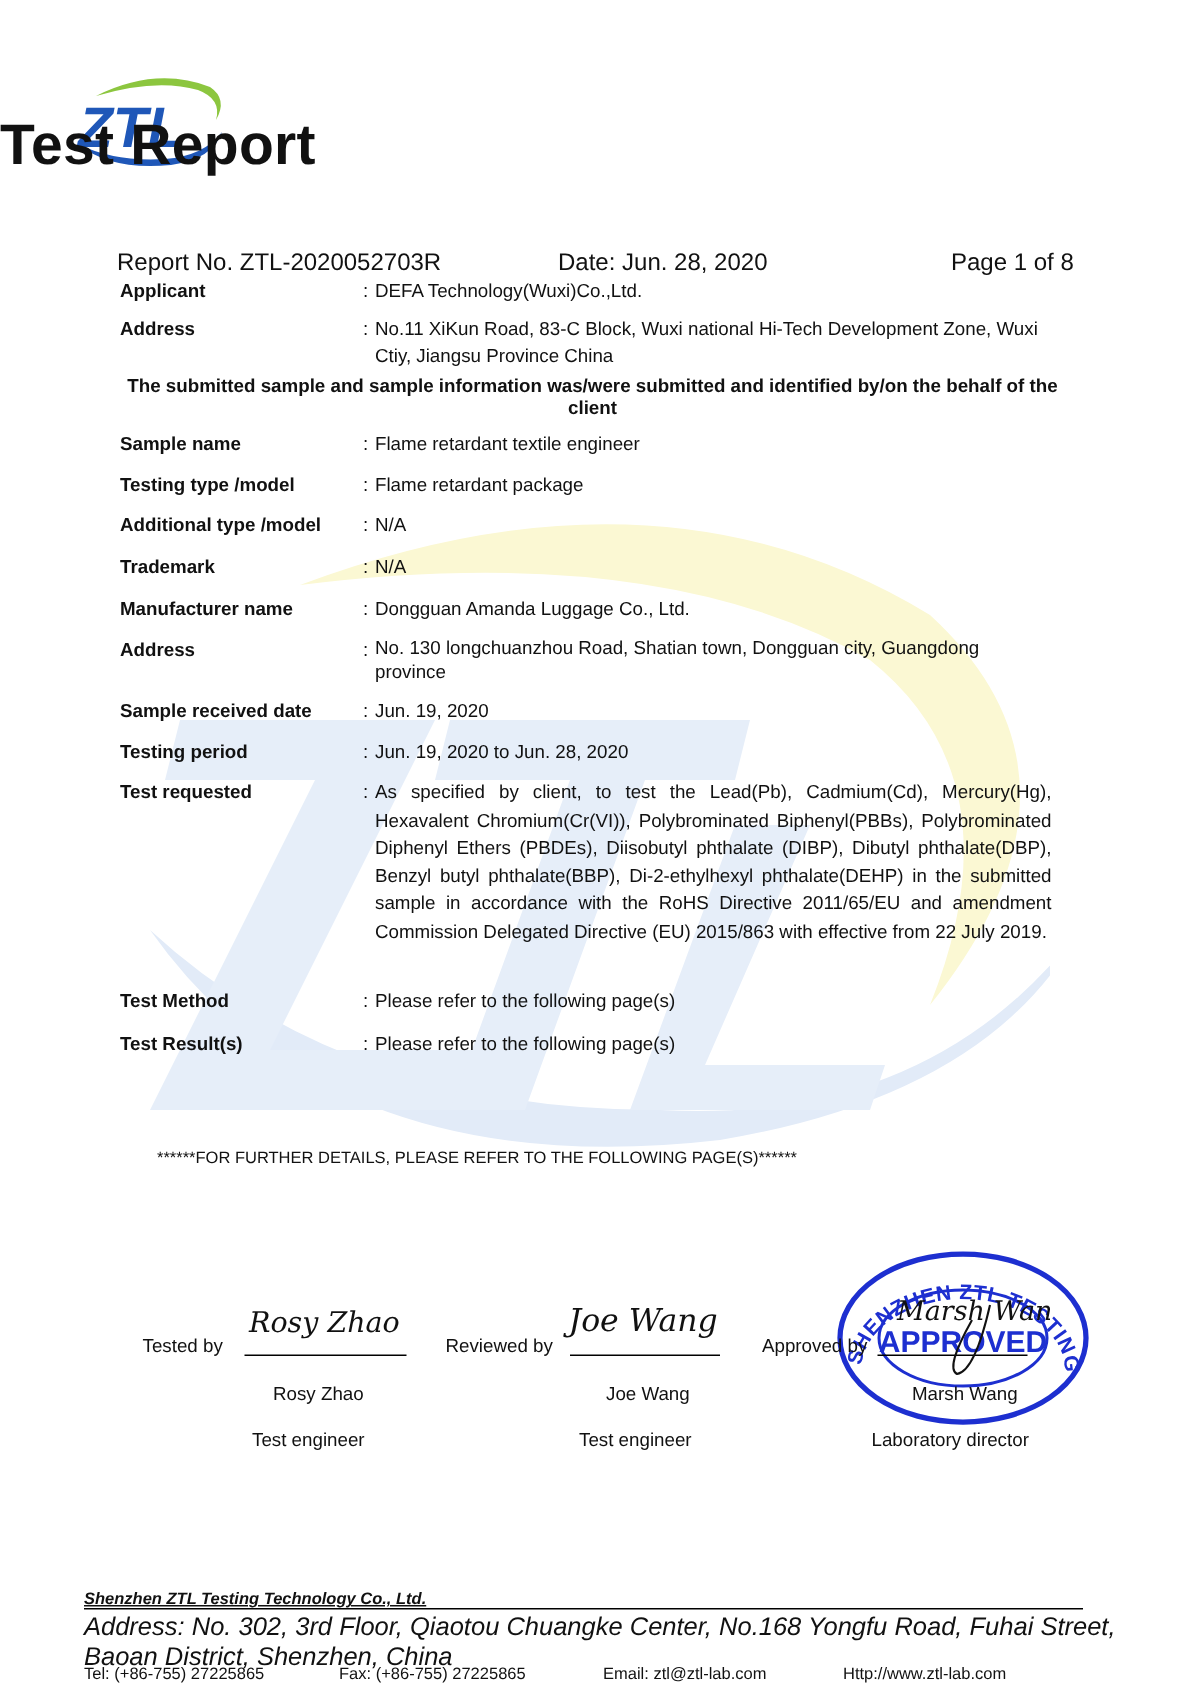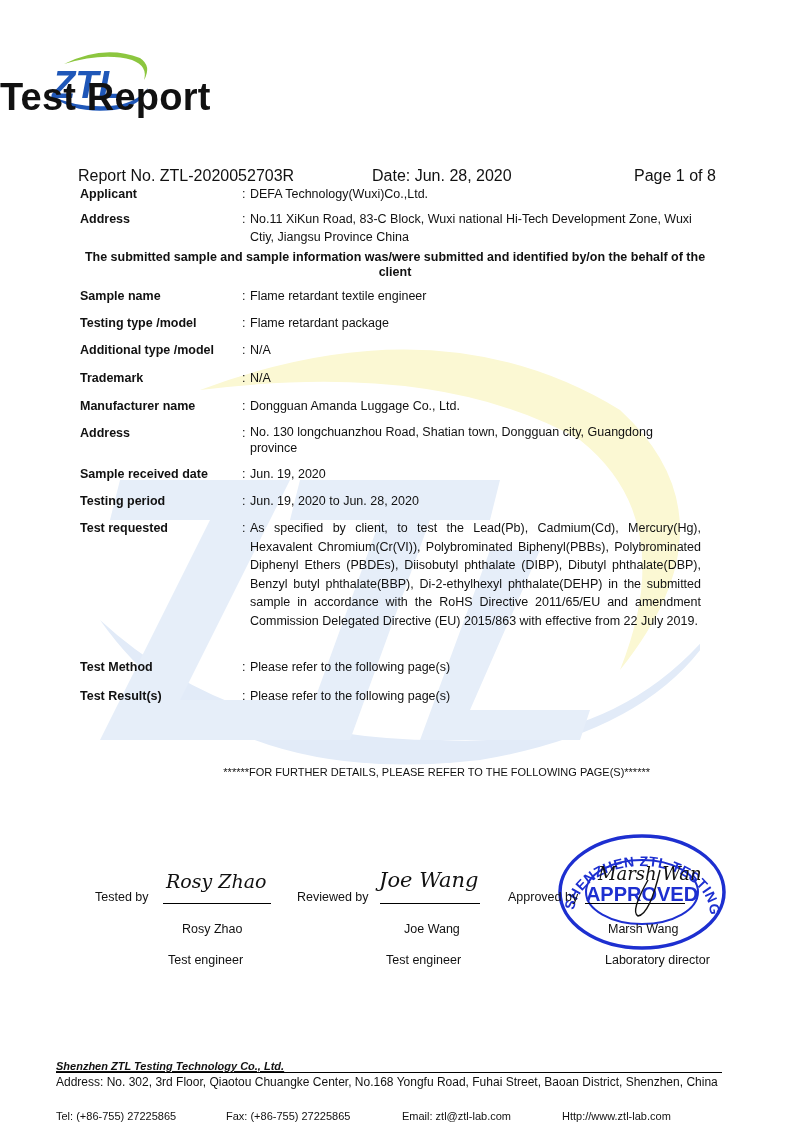--- a/index.html
+++ b/index.html
@@ -19,36 +19,36 @@
     #page-info { left: 634px; }
 
     
     .row { position: absolute; left: 80px; width: 640px; font-size: 12.5px; line-height: 18px; z-index: 1; }
     .row .lbl { position: absolute; left: 0; top: 0; font-weight: bold; }
     .row .colon { position: absolute; left: 162px; top: 0; }
     .row .val { position: absolute; left: 170px; top: 0; width: 450px; }
     .row .val.justify { text-align: justify; text-align-last: left; }
     .full-note { position: absolute; left: 80px; width: 630px; font-size: 12.5px; font-weight: bold; line-height: 15px; z-index: 1; }
 
-    #further { position: absolute; left: 16px; width: 634px; top: 766px; text-align: right; font-size: 11px; z-index: 1; }
+    #further { position: absolute; left: 1px; width: 634px; top: 766px; text-align: center; font-size: 11px; z-index: 1; }
 
     
     .sig-label { position: absolute; font-size: 12.5px; top: 890px; z-index: 2; }
     .sig-line { position: absolute; top: 903px; height: 0; border-top: 1px solid #000; z-index: 2; }
     .sig-name { position: absolute; font-size: 12.5px; top: 922px; z-index: 3; }
     .sig-role { position: absolute; font-size: 12.5px; top: 953px; z-index: 2; }
     .handwriting { position: absolute; z-index: 3; }
 
     
     #stamp { position: absolute; left: 556px; top: 830px; width: 172px; height: 120px; z-index: 2; }
 
     
     #footer-company { position: absolute; left: 56px; top: 1060px; font-size: 11px; font-weight: bold; font-style: italic; text-decoration: underline; }
     #footer-rule { position: absolute; left: 56px; width: 666px; top: 1072px; border-top: 1px solid #000; }
-    #footer-address { position: absolute; left: 56px; top: 1075px; font-size: 12px; }
+    #footer-address { position: absolute; left: 56px; top: 1075px; font-size: 17px; font-style: italic; }
     .footer-contact { position: absolute; top: 1090px; font-size: 11px; margin-top: 20px; }
   </style>
 </head>
 <body>
 
 <svg id="watermark" viewBox="0 0 640 480">
   <path d="M140 70 Q 380 -20 560 90 Q 680 200 560 350 Q 620 200 520 120 Q 380 40 140 70 Z" fill="#fbf8d3"></path>
   <path d="M40 300 Q 160 470 420 440 Q 600 410 660 300 Q 560 430 380 420 Q 170 420 40 300 Z" fill="#e2ebf8"></path>
   <polygon points="60,160 230,160 120,380 260,380 250,420 40,420 150,200 50,200" fill="#e6eef9"></polygon>
   <polygon points="240,160 440,160 430,200 370,200 290,420 240,420 320,200 230,200" fill="#e6eef9"></polygon>
@@ -165,21 +165,21 @@
   <text x="86" y="71" text-anchor="middle" font-family="Liberation Sans, sans-serif" font-size="20" font-weight="bold" fill="#1d2fd0">APPROVED</text>
 </svg>
 
 <div class="sig-label" style="left:508px;">Approved by</div>
 <svg class="handwriting" style="left:590px; top:850px;" width="110" height="70">
   <text x="8" y="30" font-family="DejaVu Serif, serif" font-style="italic" font-size="18" fill="#111">Marsh Wang</text>
   <path d="M 58 30 Q 40 62 48 66 Q 60 64 70 20" fill="none" stroke="#111" stroke-width="1.4"></path>
 </svg>
 <div class="sig-line" style="left:585px; width:100px;"></div>
 <div class="sig-name" style="left:608px;">Marsh Wang</div>
-<div class="sig-role" style="left:581px;margin-left:24px;">Laboratory director</div>
+<div class="sig-role" style="left:581px;">Laboratory director</div>
 
 <div id="footer-company">Shenzhen ZTL Testing Technology Co., Ltd.</div>
 <div id="footer-rule"></div>
 <div id="footer-address">Address: No. 302, 3rd Floor, Qiaotou Chuangke Center, No.168 Yongfu Road, Fuhai Street, Baoan District, Shenzhen, China</div>
 <div class="footer-contact" style="left:56px;">Tel: (+86-755) 27225865</div>
 <div class="footer-contact" style="left:226px;">Fax: (+86-755) 27225865</div>
 <div class="footer-contact" style="left:402px;">Email: ztl@ztl-lab.com</div>
 <div class="footer-contact" style="left:562px;">Http://www.ztl-lab.com</div>
 
 </body></html>

